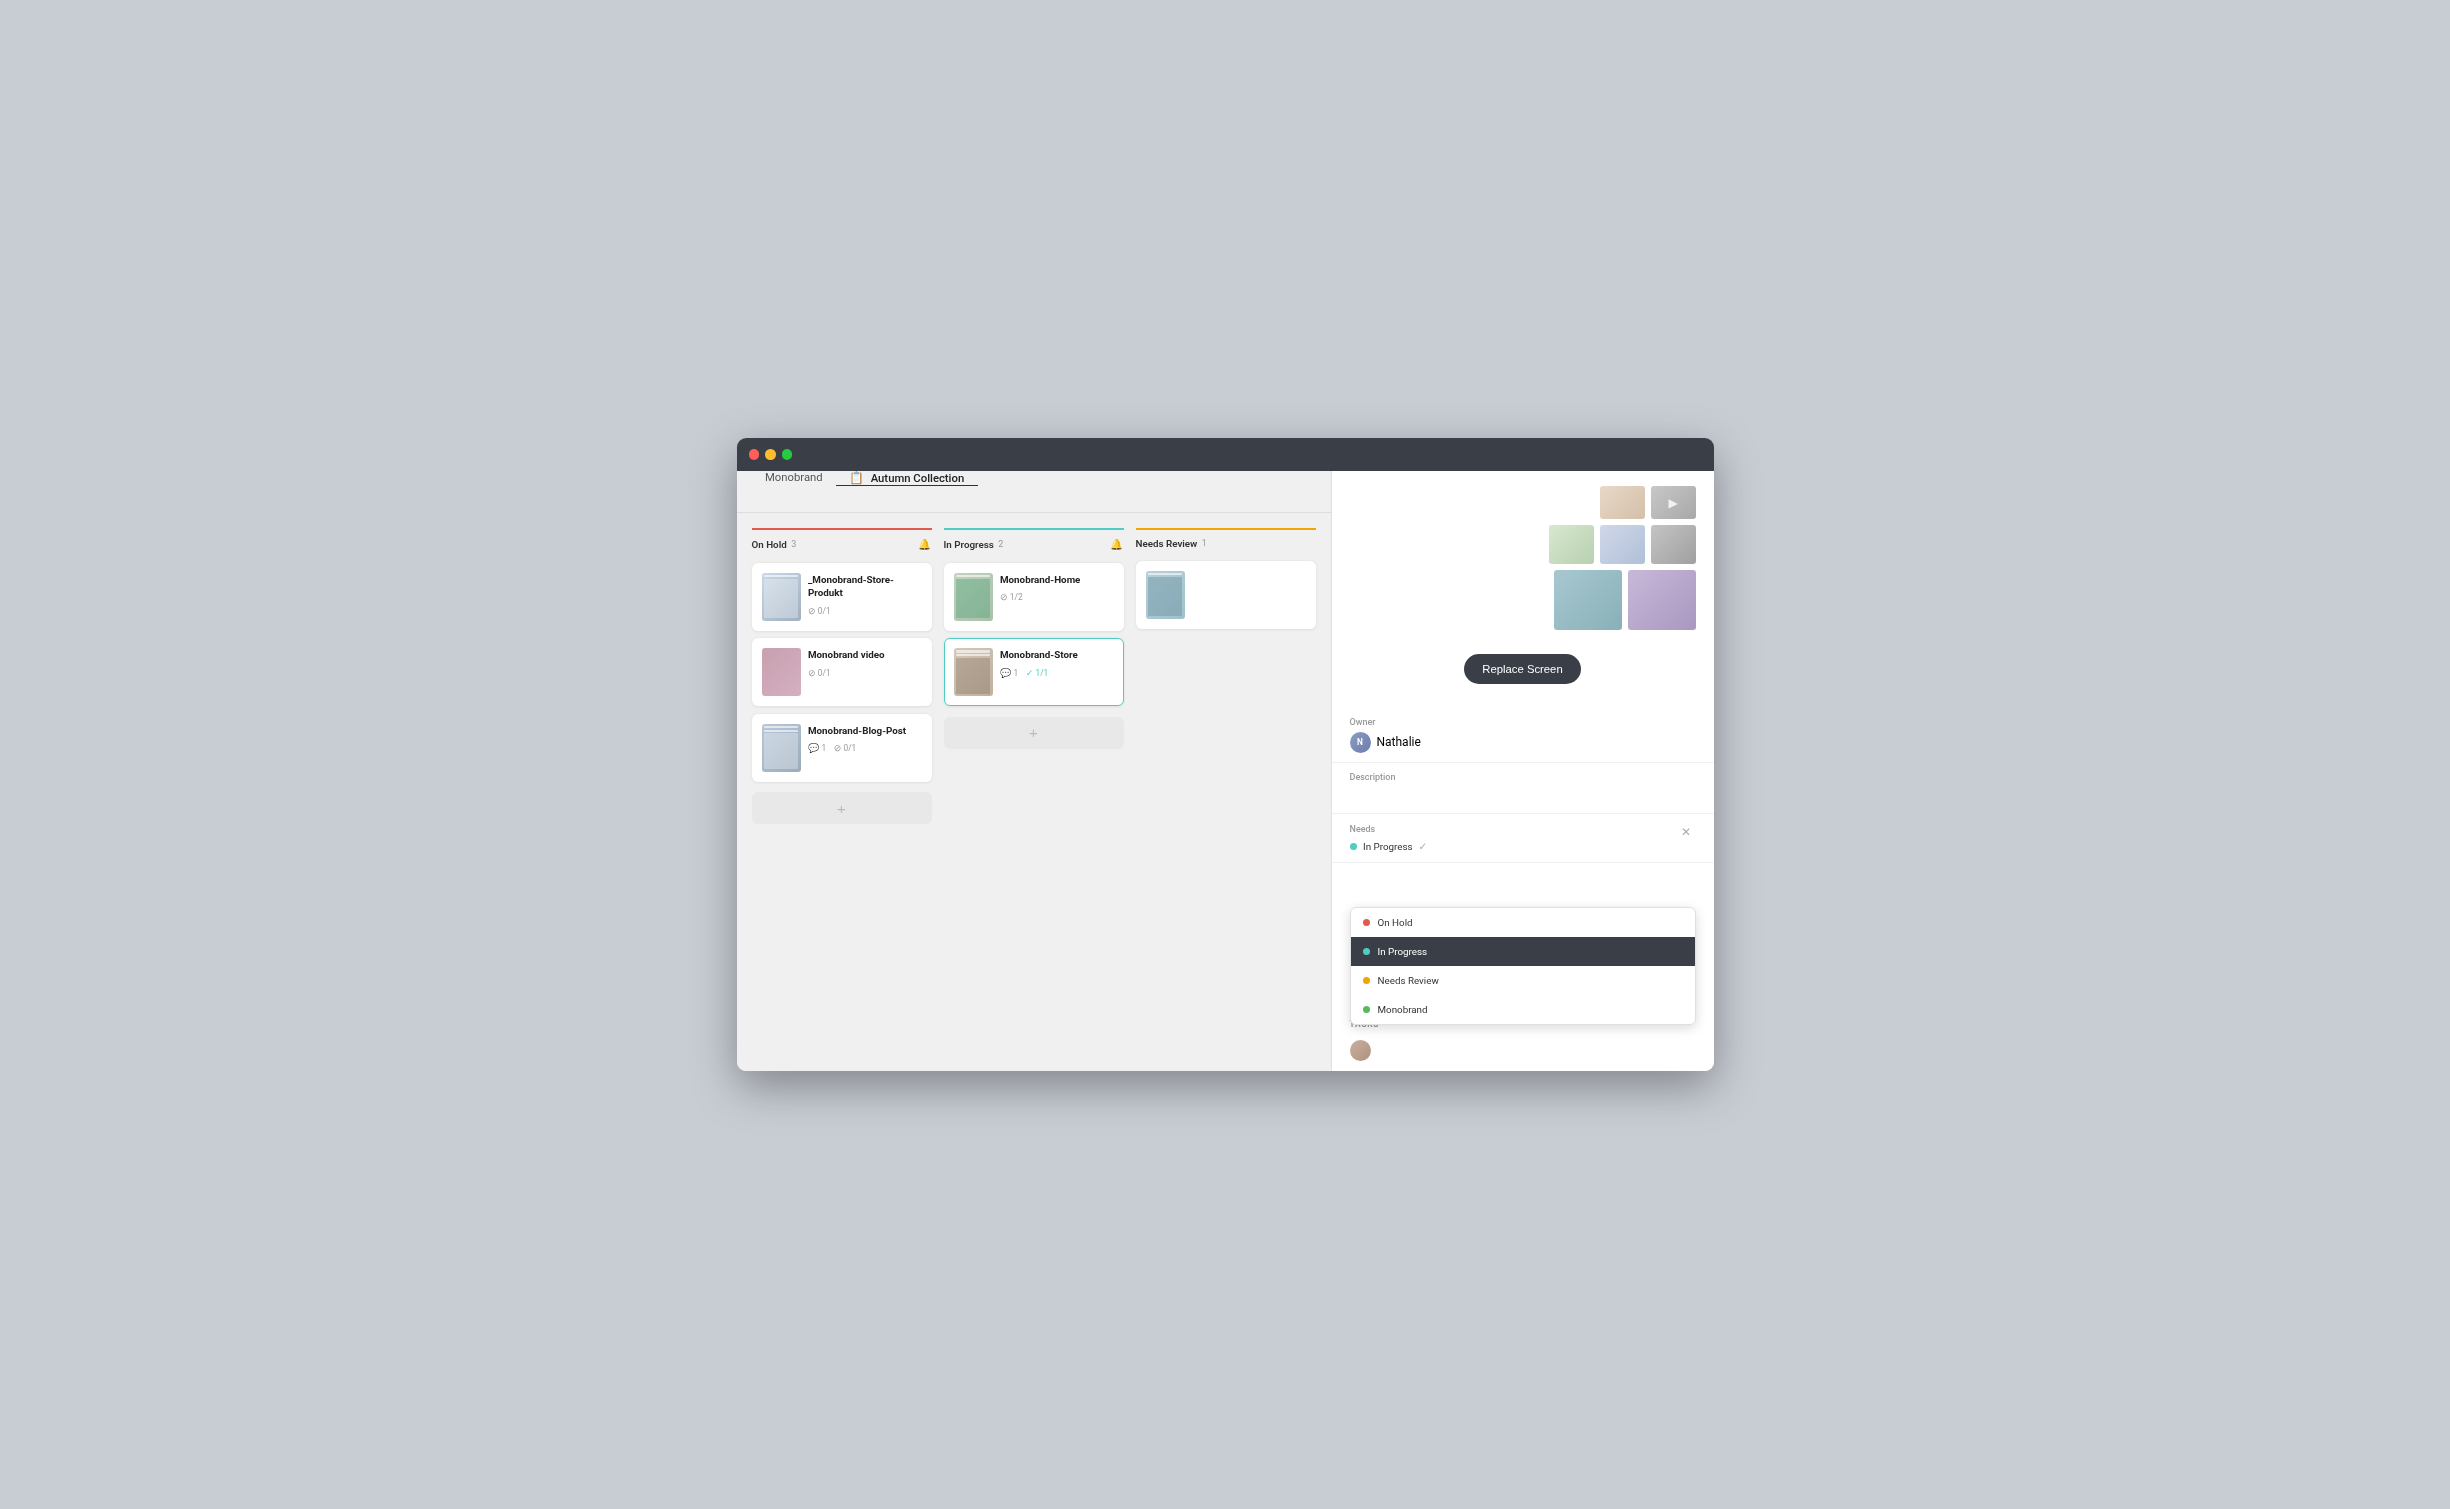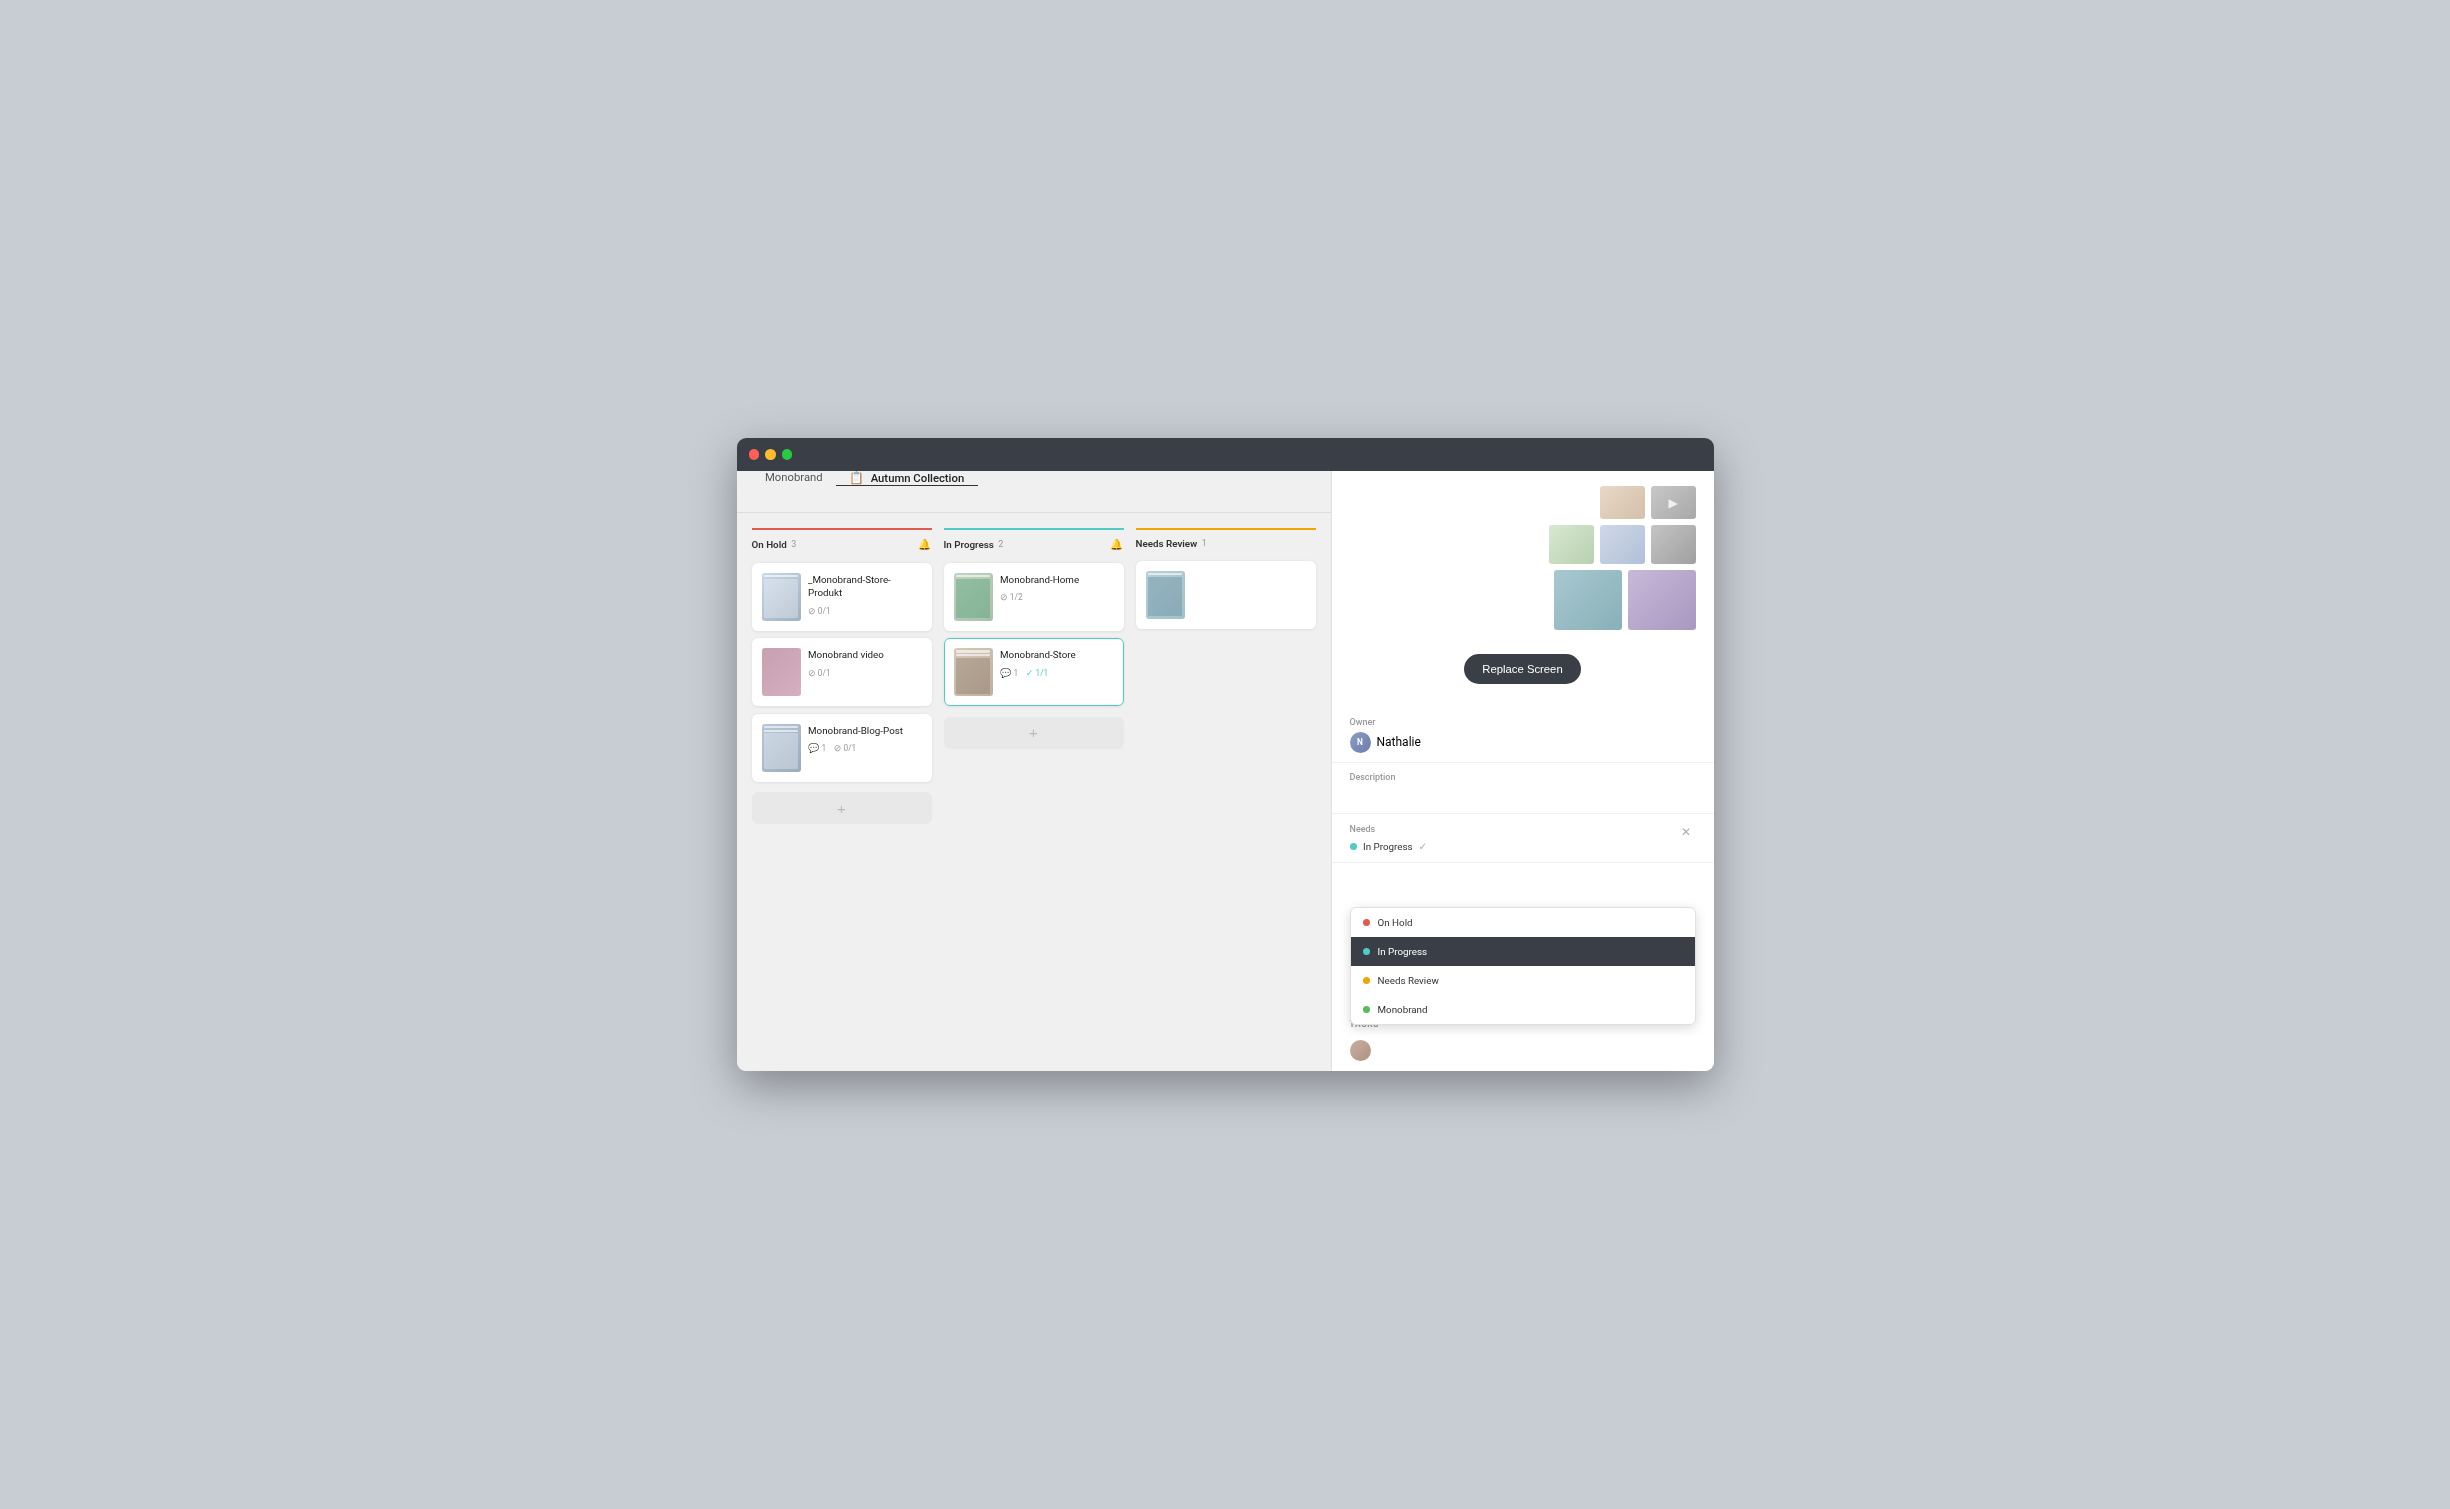--- a/index.html
+++ b/index.html
@@ -175,21 +175,21 @@
     .thumb-inprog1 { background: linear-gradient(135deg, #c0d4c0 0%, #a8c0a8 100%); }
     .thumb-inprog2 { background: linear-gradient(135deg, #d4c8b8 0%, #c0b0a0 100%); }
     .thumb-needsrev { background: linear-gradient(135deg, #b8d0d8 0%, #a0c0c8 100%); }
 
     .card-info {
       flex: 1;
     }
 
     .card-title {
       font-size: 9.8px;
-      font-weight: 400;
+      font-weight: 700;
       color: #222;
       margin-bottom: 6px;
       line-height: 1.4;
     }
 
     .card-meta {
       display: flex;
       align-items: center;
       gap: 7.5px;
       font-size: 8.3px;

